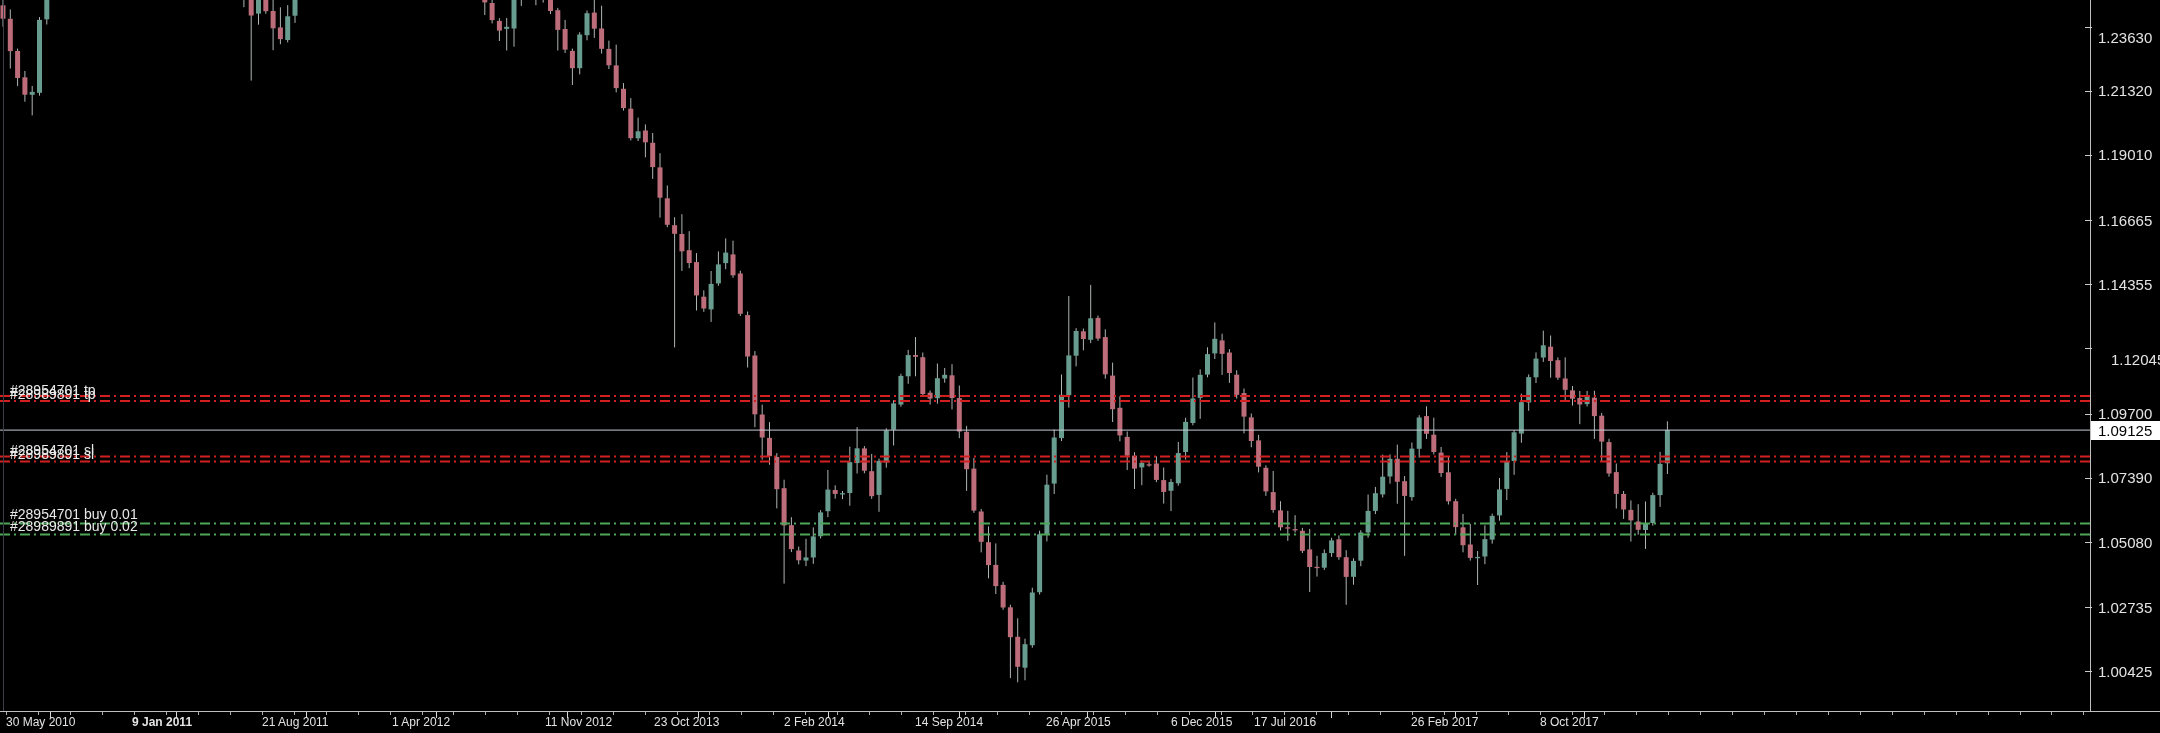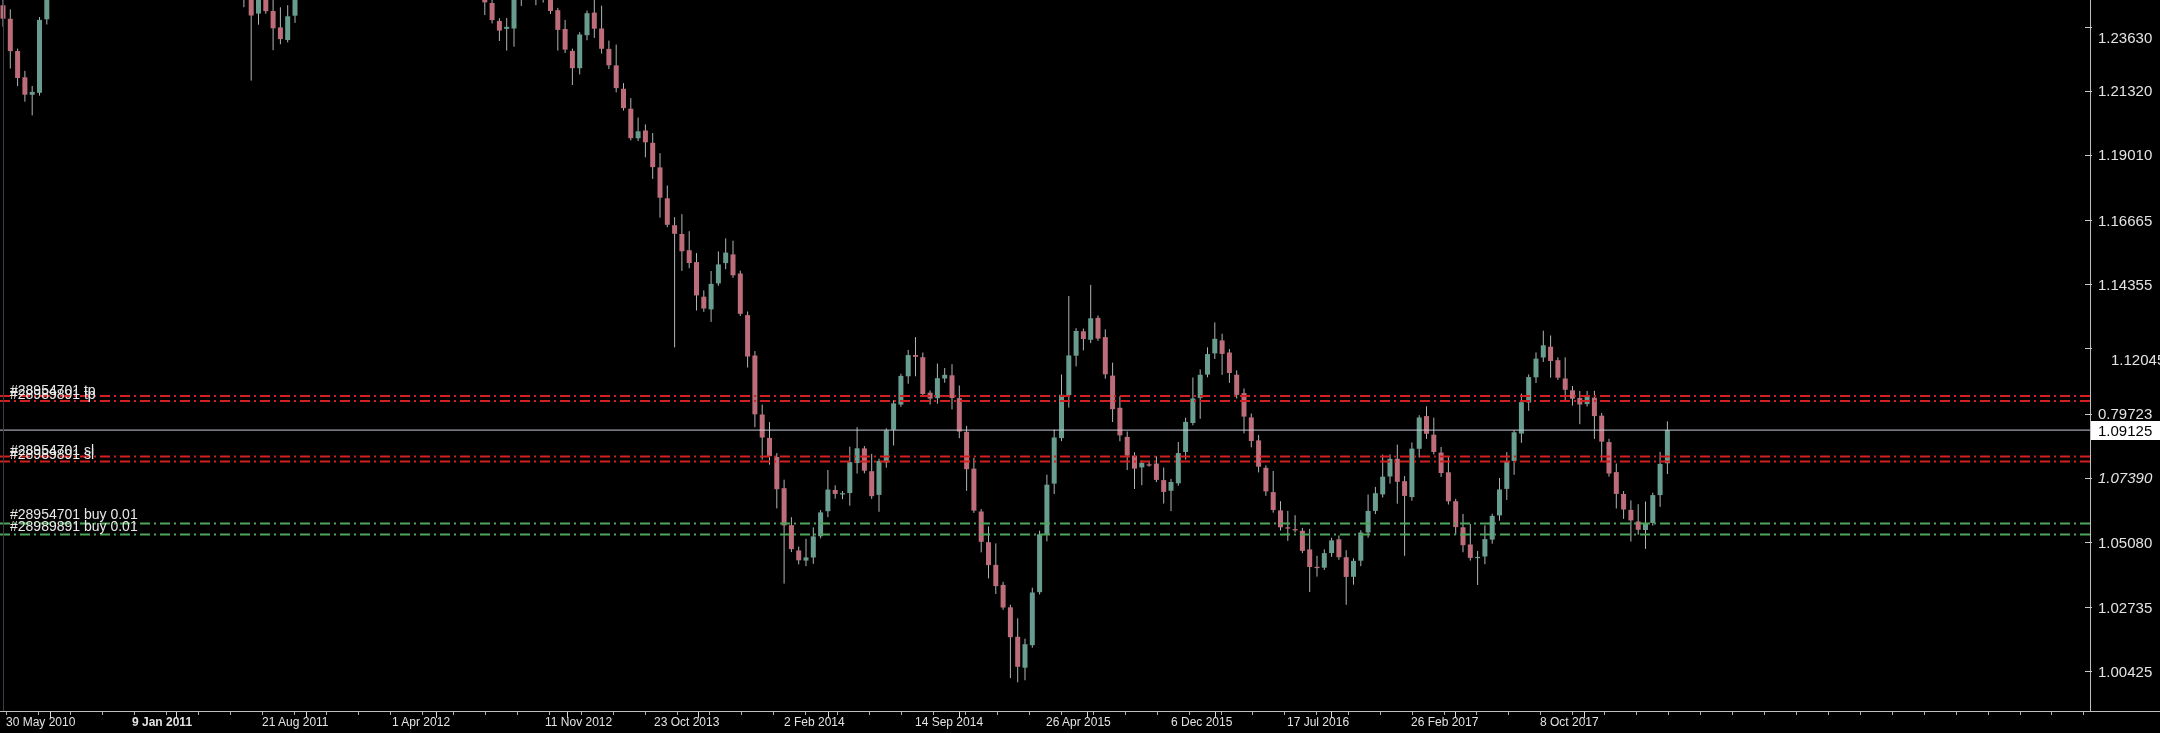--- a/index.html
+++ b/index.html
@@ -503,41 +503,41 @@
     </svg>
 
   <div class="left-border"></div>
 
   <div id="order-labels">
       <div class="order-label" style="top: 383px;">#28954701 tp</div>
       <div class="order-label" style="top: 387px;">#28989891 tp</div>
       <div class="order-label" style="top: 443px;">#28954701 sl</div>
       <div class="order-label" style="top: 447px;">#28989891 sl</div>
       <div class="order-label" style="top: 507px;">#28954701 buy 0.01</div>
-      <div class="order-label" style="top: 519px;">#28989891 buy 0.01</div>
+      <div class="order-label" style="top: 519px;">#28989891 buy 0.02</div>
     </div>
 
   <div class="vline-right"></div>
   <div id="price-axis">
       <div class="price-tick" style="top: 26.5px;"></div>
       <span class="price-label" style="top: 30px;">1.23630</span>
       <div class="price-tick" style="top: 90.7px;"></div>
       <span class="price-label" style="top: 83.2px;">1.21320</span>
       <div class="price-tick" style="top: 154.9px;"></div>
       <span class="price-label" style="top: 147.4px;">1.19010</span>
       <div class="price-tick" style="top: 220.1px;"></div>
       <span class="price-label" style="top: 212.6px;">1.16665</span>
       <div class="price-tick" style="top: 284.3px;"></div>
       <span class="price-label" style="top: 276.8px;">1.14355</span>
       <div class="price-tick" style="top: 348.4px;"></div>
       <span class="price-label" style="top: 352px; margin-left: 13px;">1.12045</span>
       <div class="price-tick" style="top: 413.6px;"></div>
-      <span class="price-label" style="top: 406.1px;">0.79723</span>
+      <span class="price-label" style="top: 406.1px;">1.09700</span>
       <div class="price-tick" style="top: 477.8px;"></div>
-      <span class="price-label" style="top: 470.3px; font-style: italic;">1.07390</span>
+      <span class="price-label" style="top: 470.3px;">1.07390</span>
       <div class="price-tick" style="top: 542px;"></div>
       <span class="price-label" style="top: 534.5px;">1.05080</span>
       <div class="price-tick" style="top: 607.2px;"></div>
       <span class="price-label" style="top: 599.7px;">1.02735</span>
       <div class="price-tick" style="top: 671.4px;"></div>
       <span class="price-label" style="top: 663.9px;">1.00425</span>
     </div>
 
   <div class="current-price-box" id="price-box" style="top: 420.6px;">
     <span>1.09125</span>
@@ -625,19 +625,19 @@
       <span class="date-label" style="left: 654px;">23 Oct 2013</span>
       <div class="axis-tick-major" style="left: 828px;"></div>
       <span class="date-label" style="left: 784px;">2 Feb 2014</span>
       <div class="axis-tick-major" style="left: 959px;"></div>
       <span class="date-label" style="left: 915px;">14 Sep 2014</span>
       <div class="axis-tick-major" style="left: 1087px;"></div>
       <span class="date-label" style="left: 1046px;">26 Apr 2015</span>
       <div class="axis-tick-major" style="left: 1215px;"></div>
       <span class="date-label" style="left: 1171px;">6 Dec 2015</span>
       <div class="axis-tick-major" style="left: 1331px;"></div>
-      <span class="date-label" style="left: 1287px; text-align: center;">17 Jul 2016</span>
+      <span class="date-label" style="left: 1254px; text-align: center;">17 Jul 2016</span>
       <div class="axis-tick-major" style="left: 1455px;"></div>
       <span class="date-label" style="left: 1411px;">26 Feb 2017</span>
       <div class="axis-tick-major" style="left: 1584px;"></div>
       <span class="date-label" style="left: 1540px;">8 Oct 2017</span>
     </div>
 </div>
 
 </body></html>

